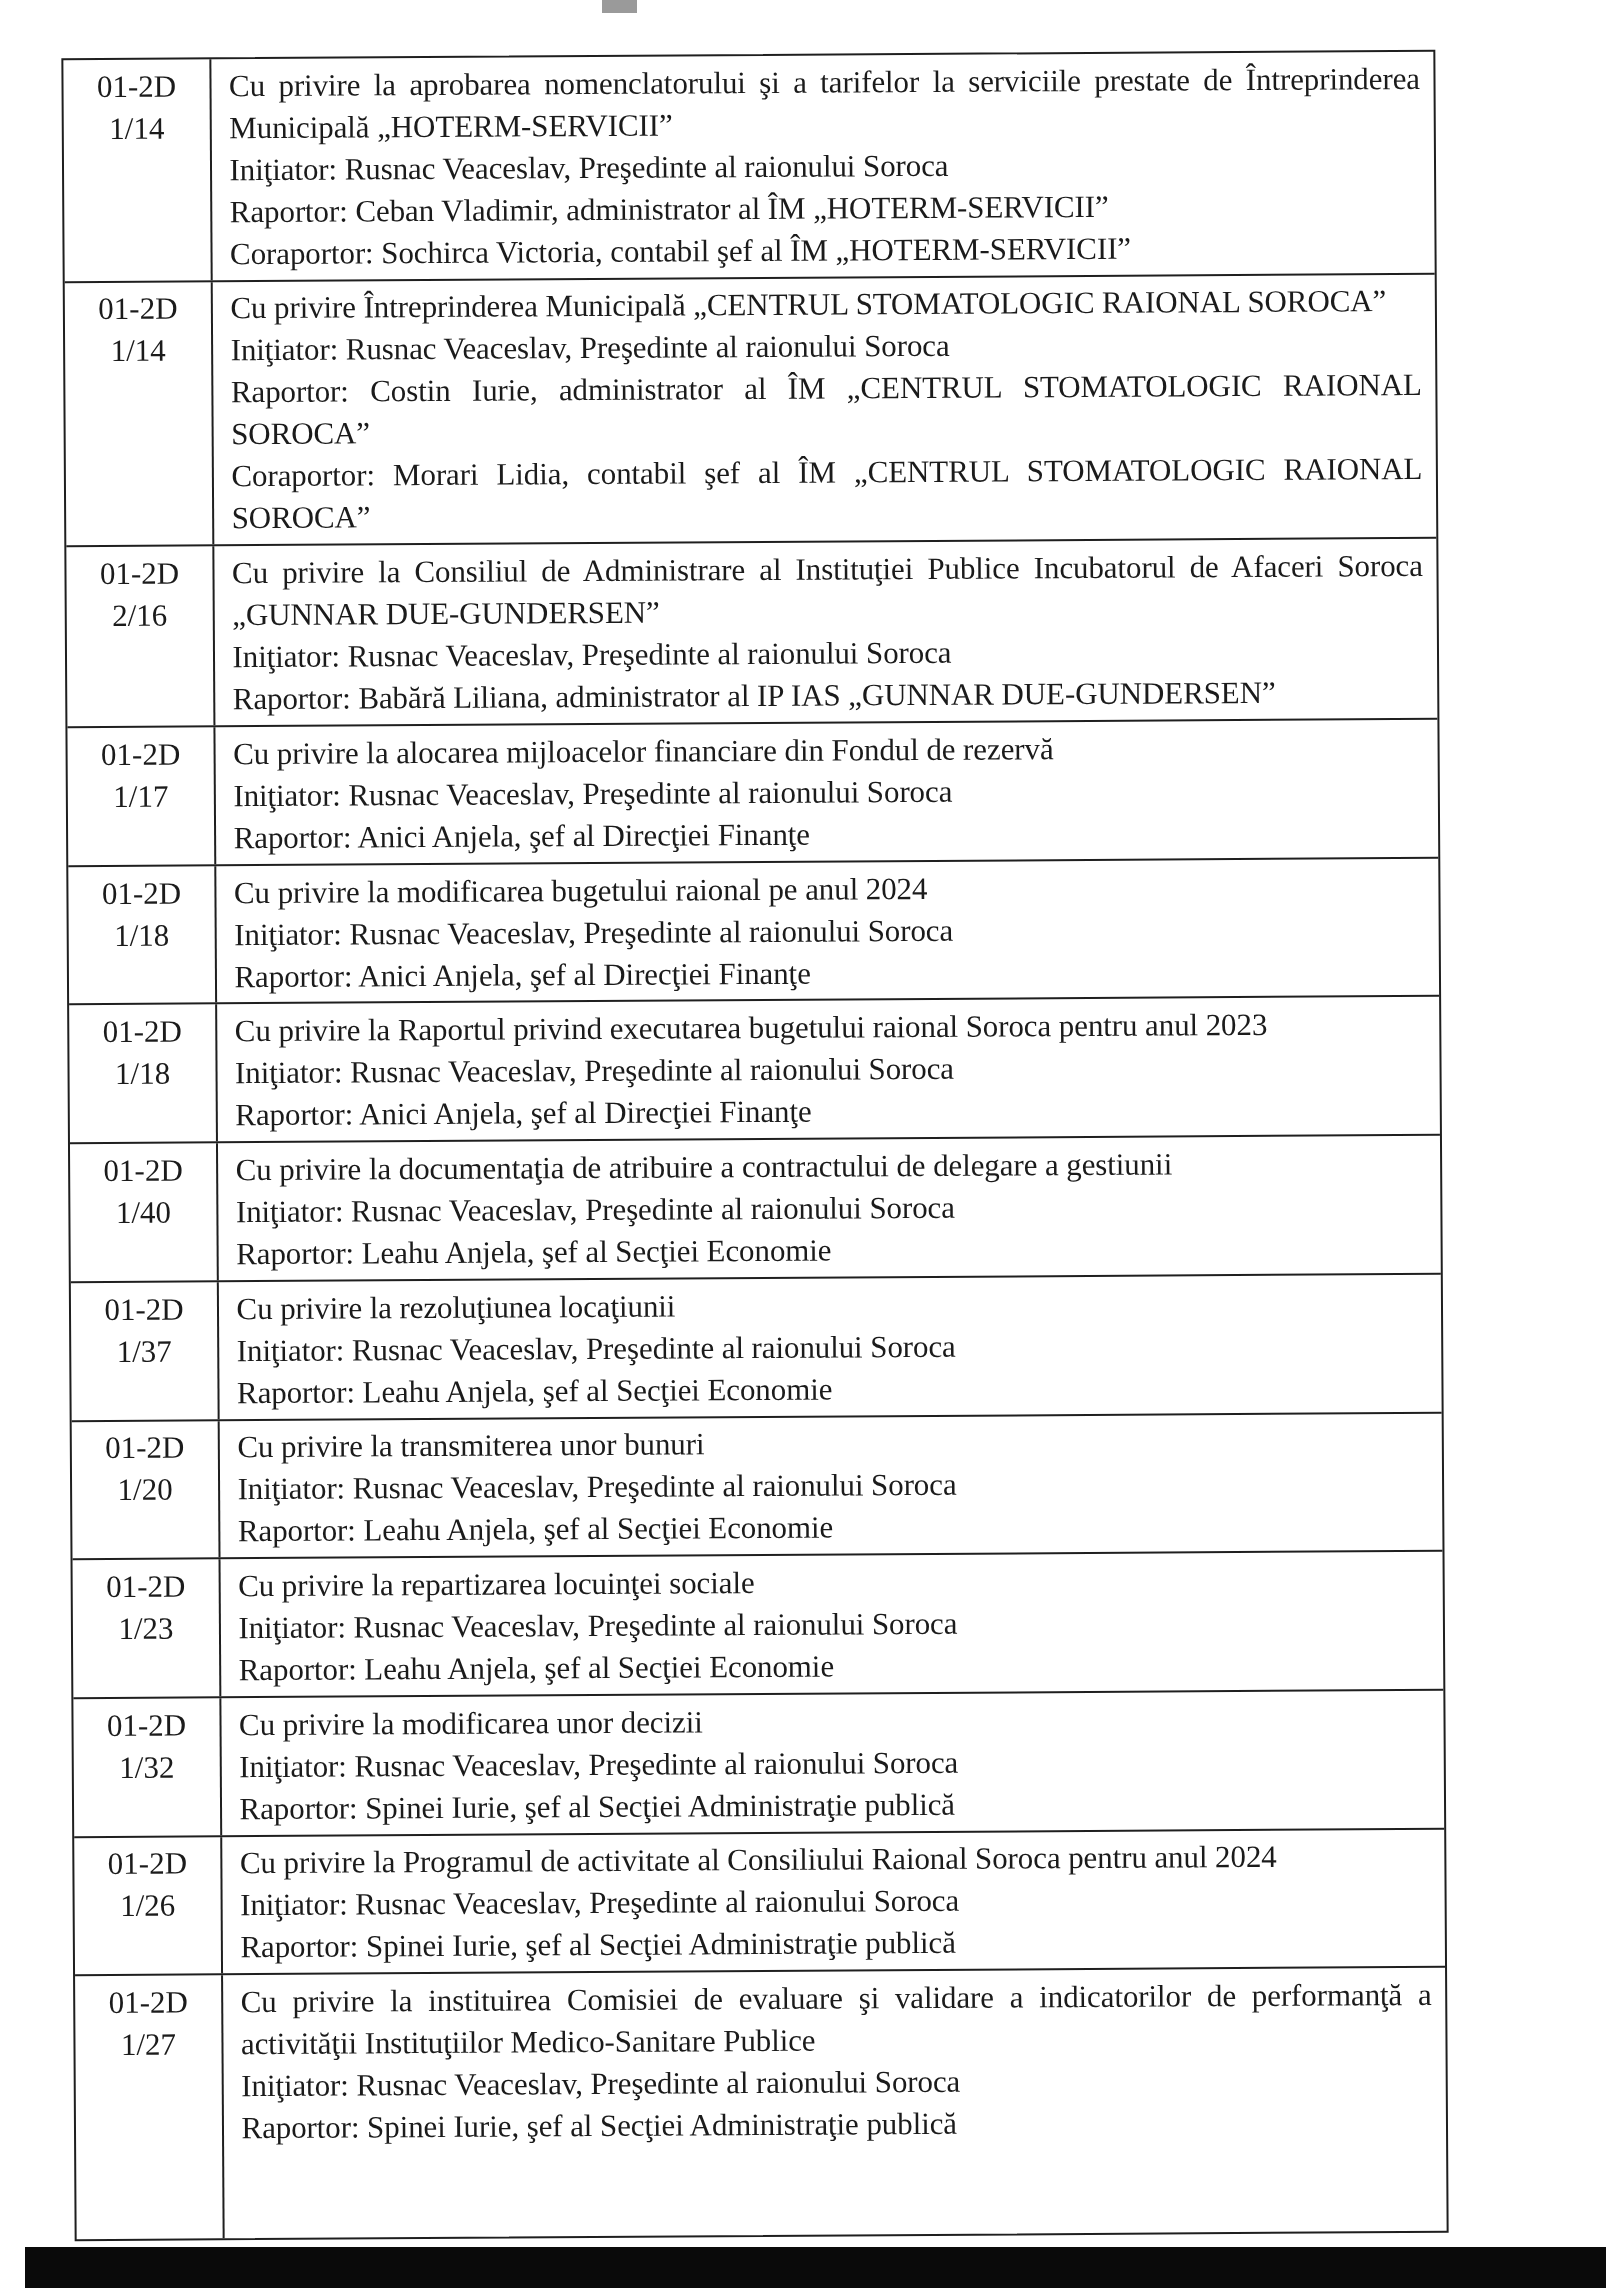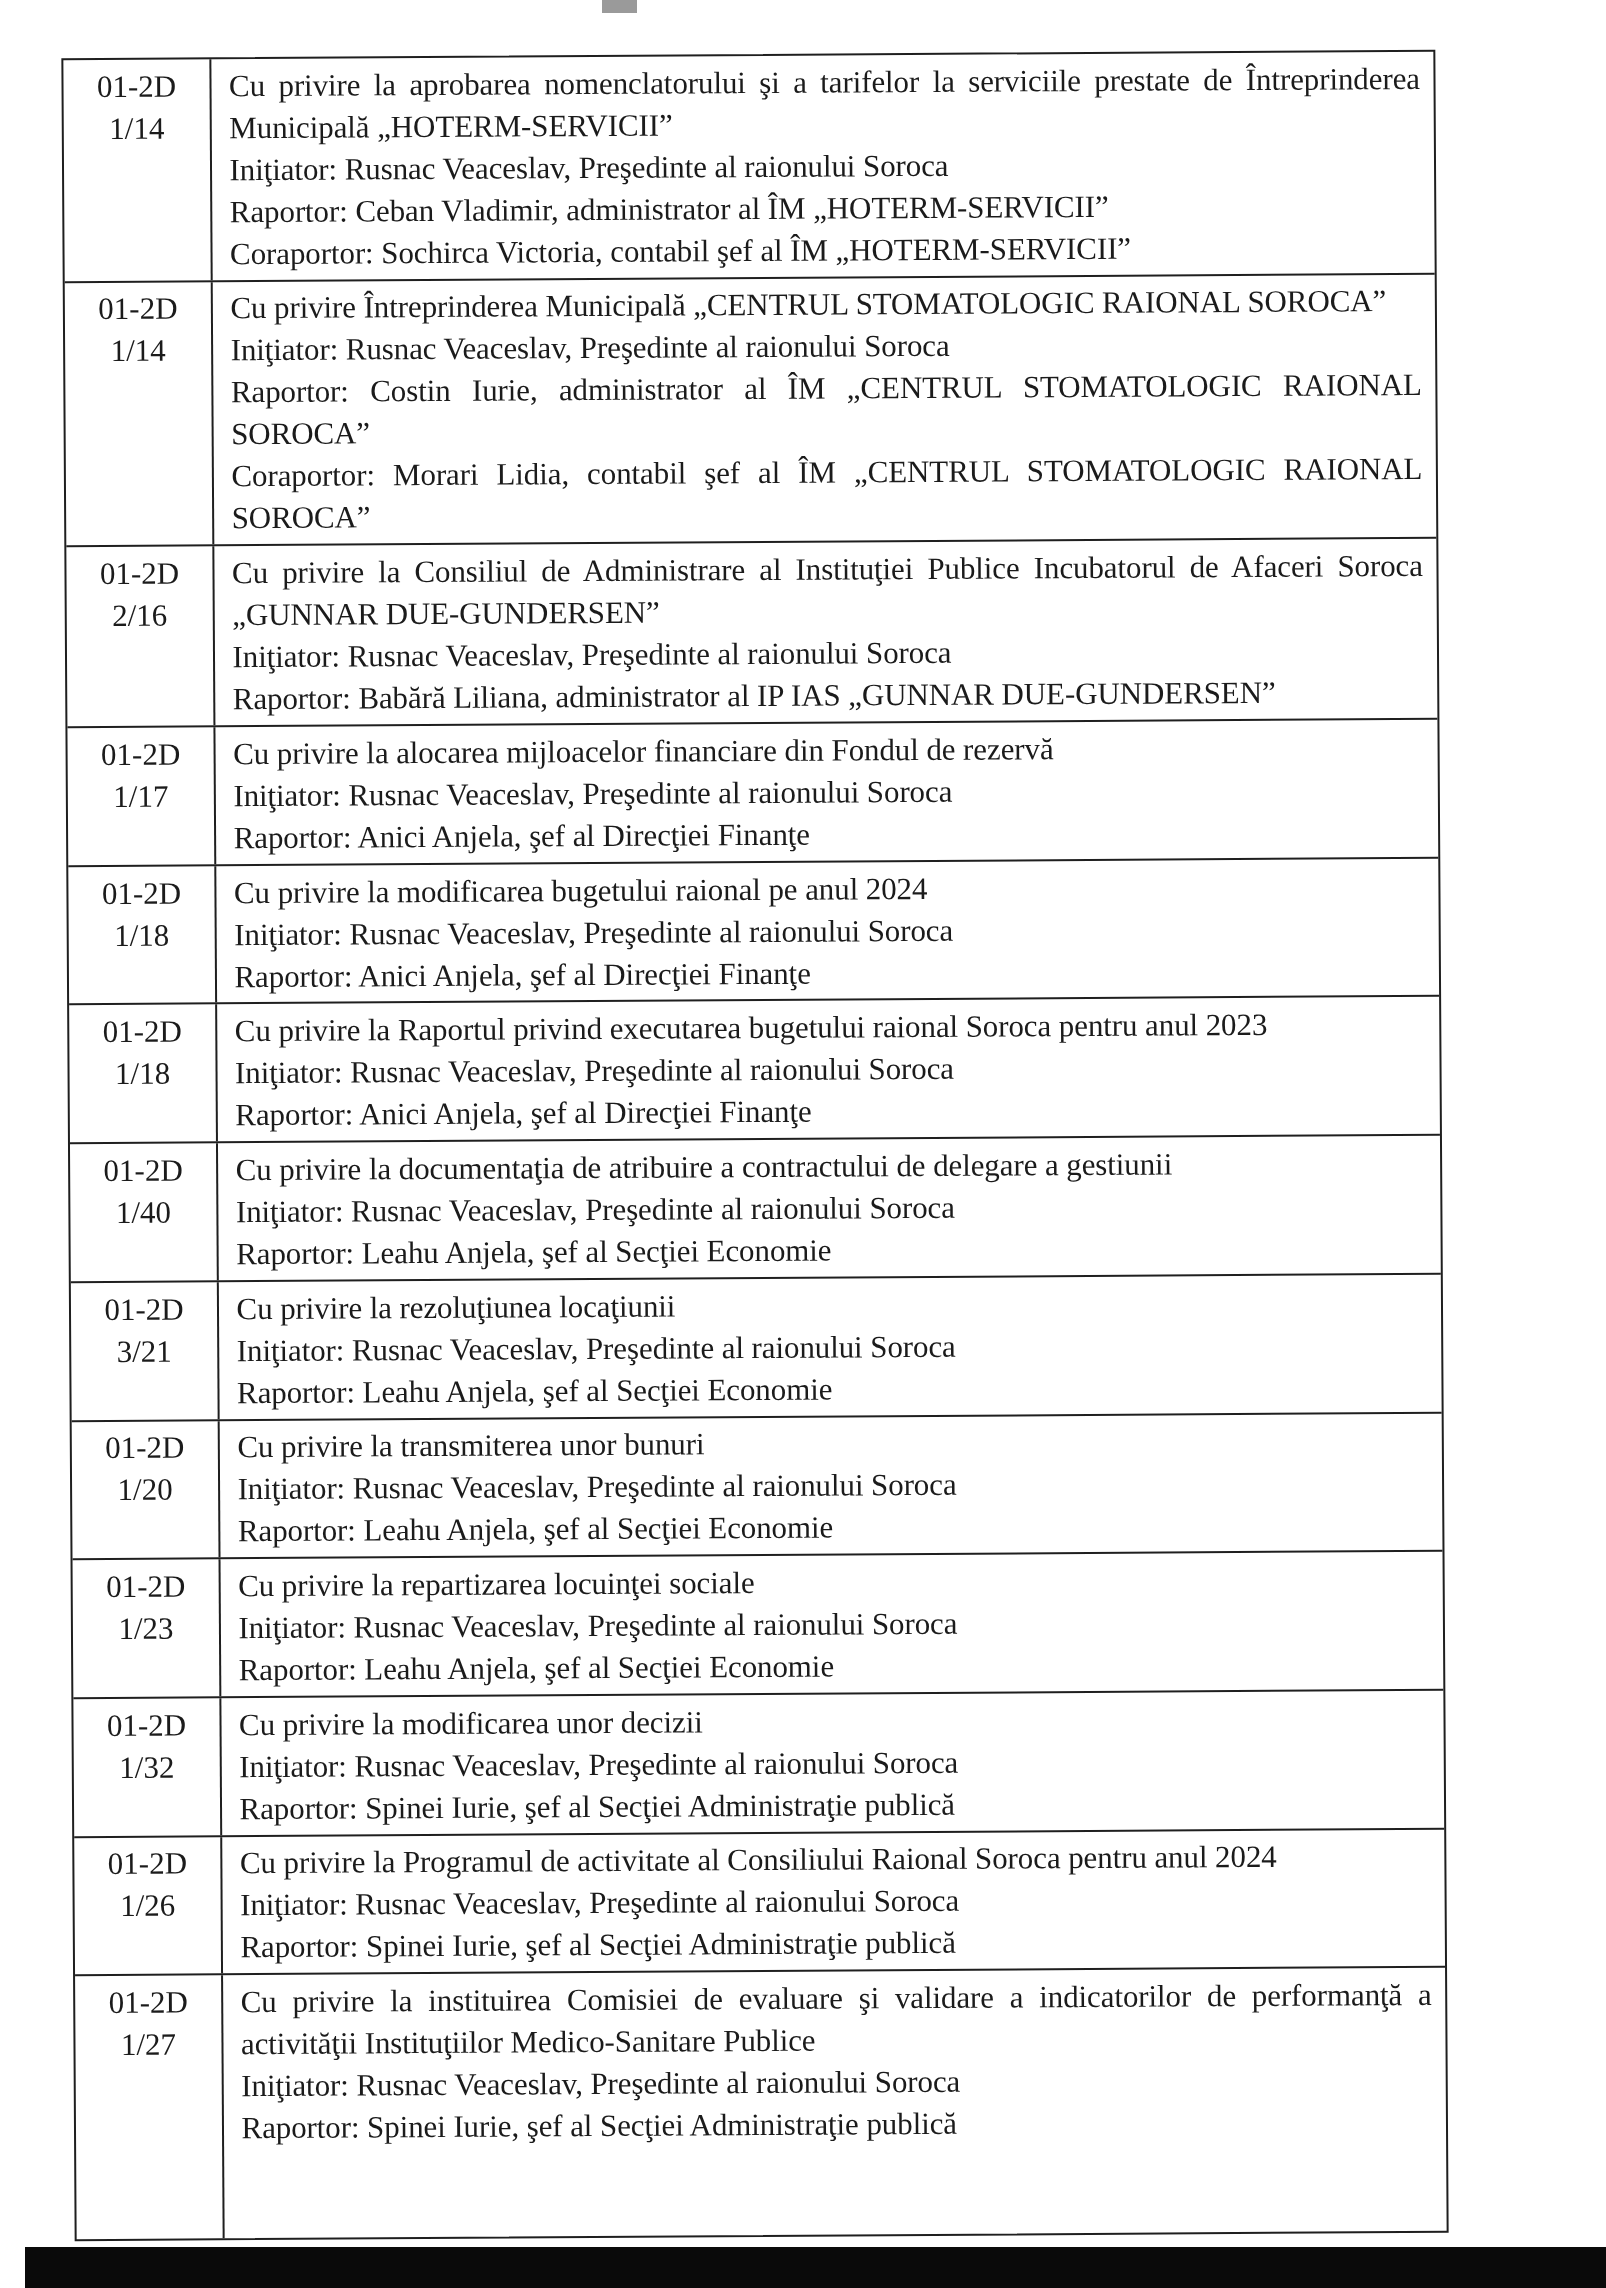--- a/index.html
+++ b/index.html
@@ -142,21 +142,21 @@
       <div class="cell-body">
         <div class="line">Cu privire la documentaţia de atribuire a contractului de delegare a gestiunii</div>
         <div class="line">Iniţiator: Rusnac Veaceslav, Preşedinte al raionului Soroca</div>
         <div class="line">Raportor: Leahu Anjela, şef al Secţiei Economie</div>
       </div>
     </div>
 
     <div class="row">
       <div class="cell-id">
         <div class="line-id">01-2D</div>
-        <div class="line-id">3/21</div>
+        <div class="line-id">1/37</div>
       </div>
       <div class="cell-body">
         <div class="line">Cu privire la rezoluţiunea locaţiunii</div>
         <div class="line">Iniţiator: Rusnac Veaceslav, Preşedinte al raionului Soroca</div>
         <div class="line">Raportor: Leahu Anjela, şef al Secţiei Economie</div>
       </div>
     </div>
 
     <div class="row">
       <div class="cell-id">

